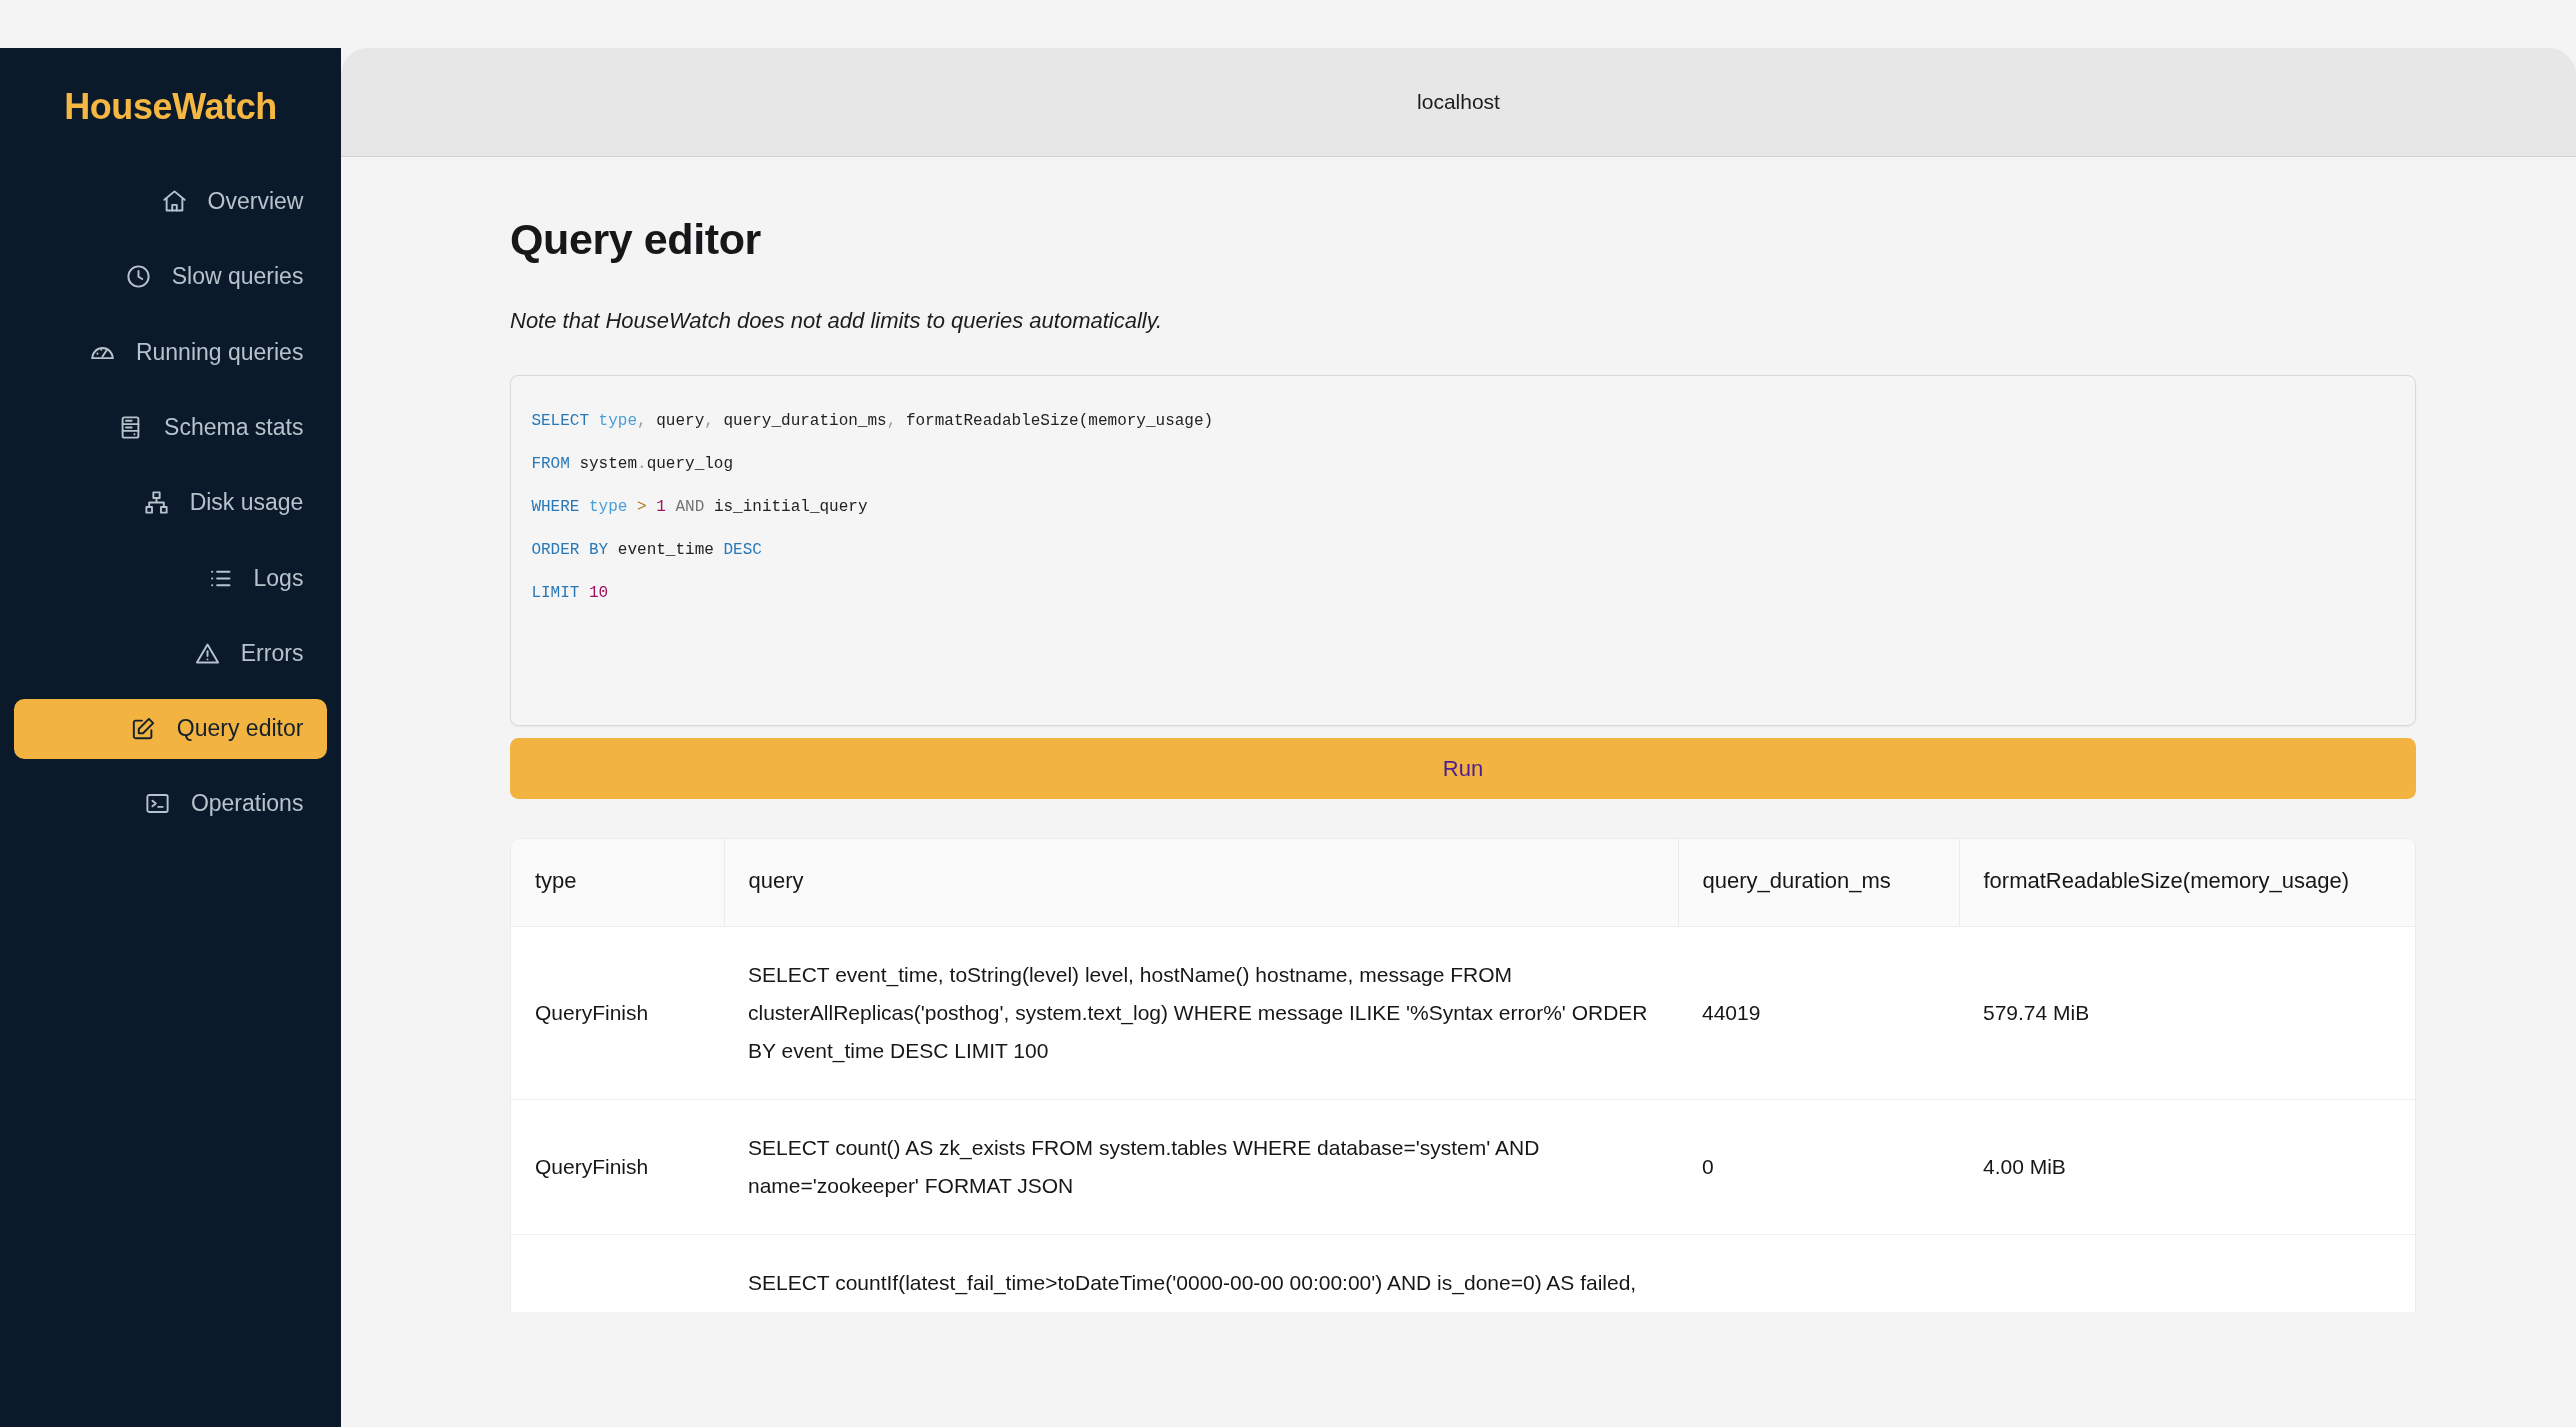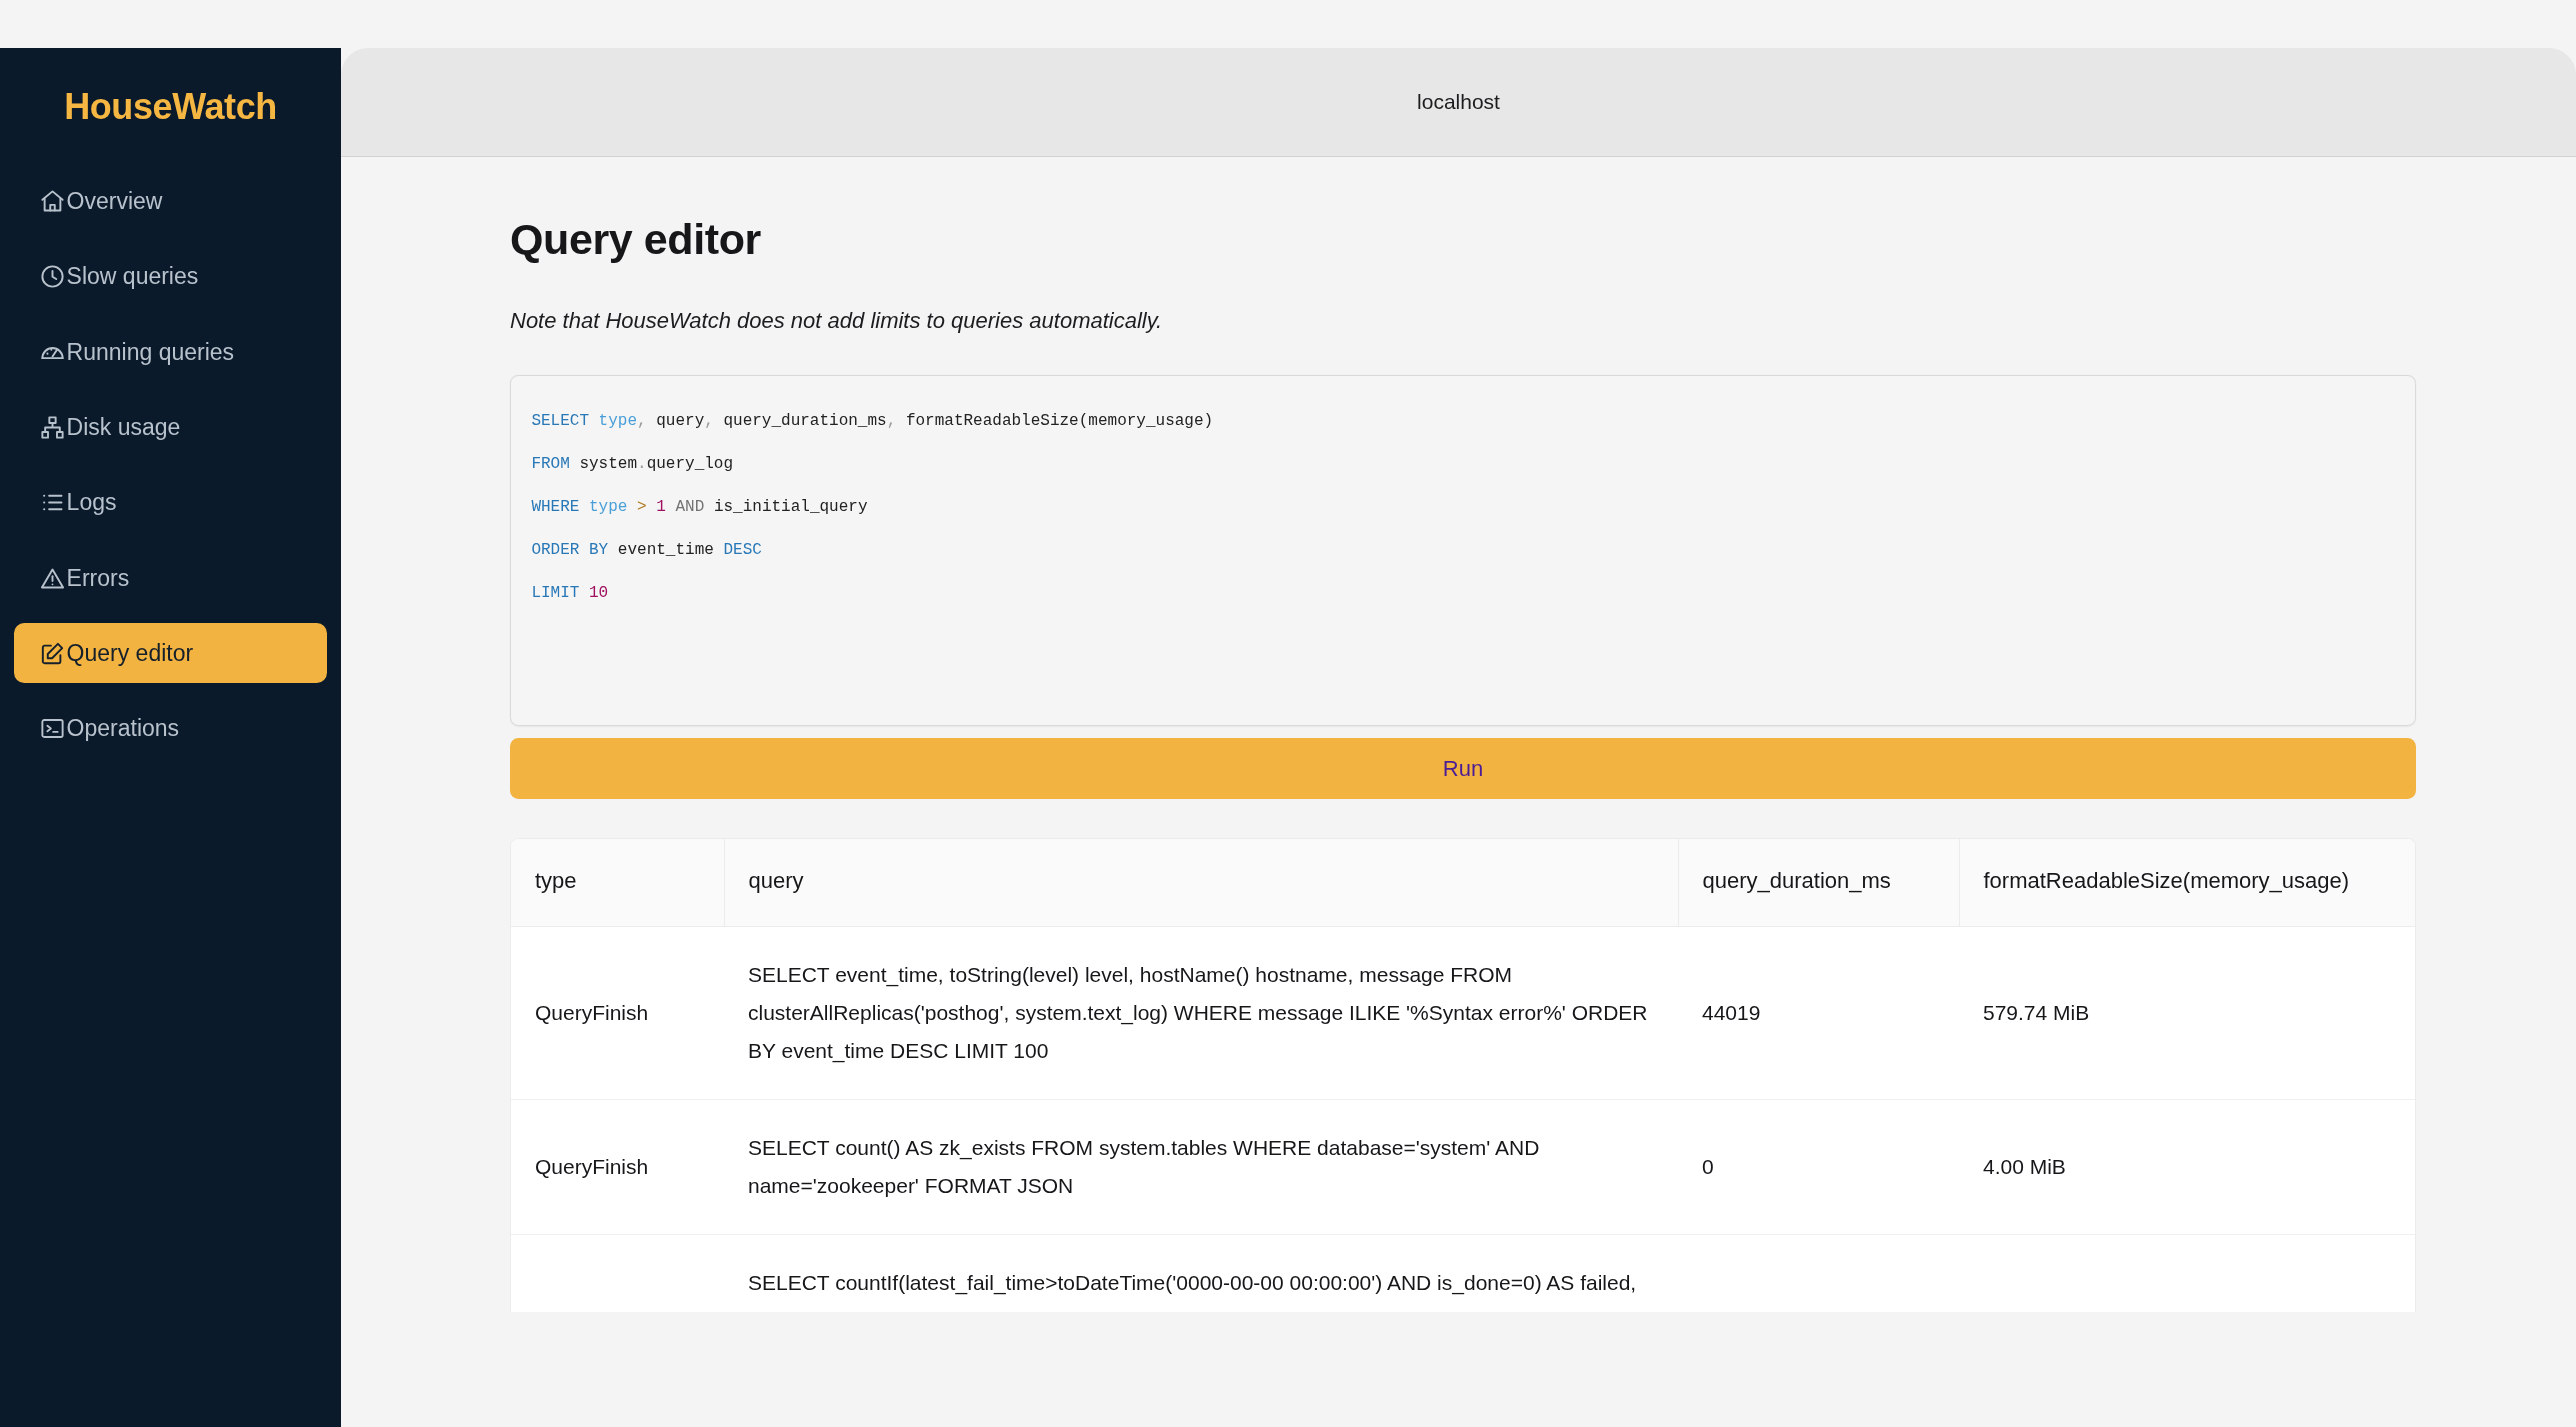--- a/index.html
+++ b/index.html
@@ -33,27 +33,29 @@
     font-weight: bold;
     text-align: center;
     letter-spacing: -0.4px;
     padding: 12px 0 44px 0;
     user-select: none;
   }
   .nav { display: flex; flex-direction: column; gap: 0px; padding: 0 13.6px; }
   .nav-item {
     display: flex;
     align-items: center;
+    gap: 19px;
     height: 60px;
     padding: 0 24px;
     border-radius: 10.2px;
     color: #b8c2cc;
     font-size: 23px;
     cursor: pointer;
     margin-bottom: 15.3px;
+    justify-content: flex-end;
   }
   .nav-item .ico {
     width: 29px; height: 29px;
     display: inline-flex; align-items: center; justify-content: center;
     flex: 0 0 29px;
   }
   .nav-item svg { width: 27px; height: 27px; display: block; }
   .nav-item.active {
     background: #f2b340;
     color: #15202b;
@@ -210,20 +212,31 @@
           <span class="ico">
             <svg viewBox="0 0 24 24">
               <path d="M3 17a9 9 0 1 1 18 0"></path>
               <path d="M3 17h18"></path>
               <path d="M12 15.5 16 9.5"></path>
               <circle cx="7.5" cy="13" r="0.9" fill="currentColor" stroke="none"></circle>
               <circle cx="11" cy="9.5" r="0.9" fill="currentColor" stroke="none"></circle>
             </svg>
           </span>
           <span>Running queries</span>
+        </div>
+        <div class="nav-item">
+          <span class="ico">
+            <svg viewBox="0 0 24 24">
+              <rect x="5" y="3" width="14" height="18" rx="1.5"></rect>
+              <path d="M5 9h14M5 15h14"></path>
+              <path d="M8 6h5M8 12h5"></path>
+              <circle cx="15.5" cy="18" r="0.9" fill="currentColor" stroke="none"></circle>
+            </svg>
+          </span>
+          <span>Schema stats</span>
         </div>
         <div class="nav-item">
           <span class="ico">
             <svg viewBox="0 0 24 24">
               <rect x="9.2" y="3" width="5.6" height="5"></rect>
               <rect x="3" y="16" width="5" height="5"></rect>
               <rect x="16" y="16" width="5" height="5"></rect>
               <path d="M12 8v4M5.5 16v-4h13v4"></path>
             </svg>
           </span>

